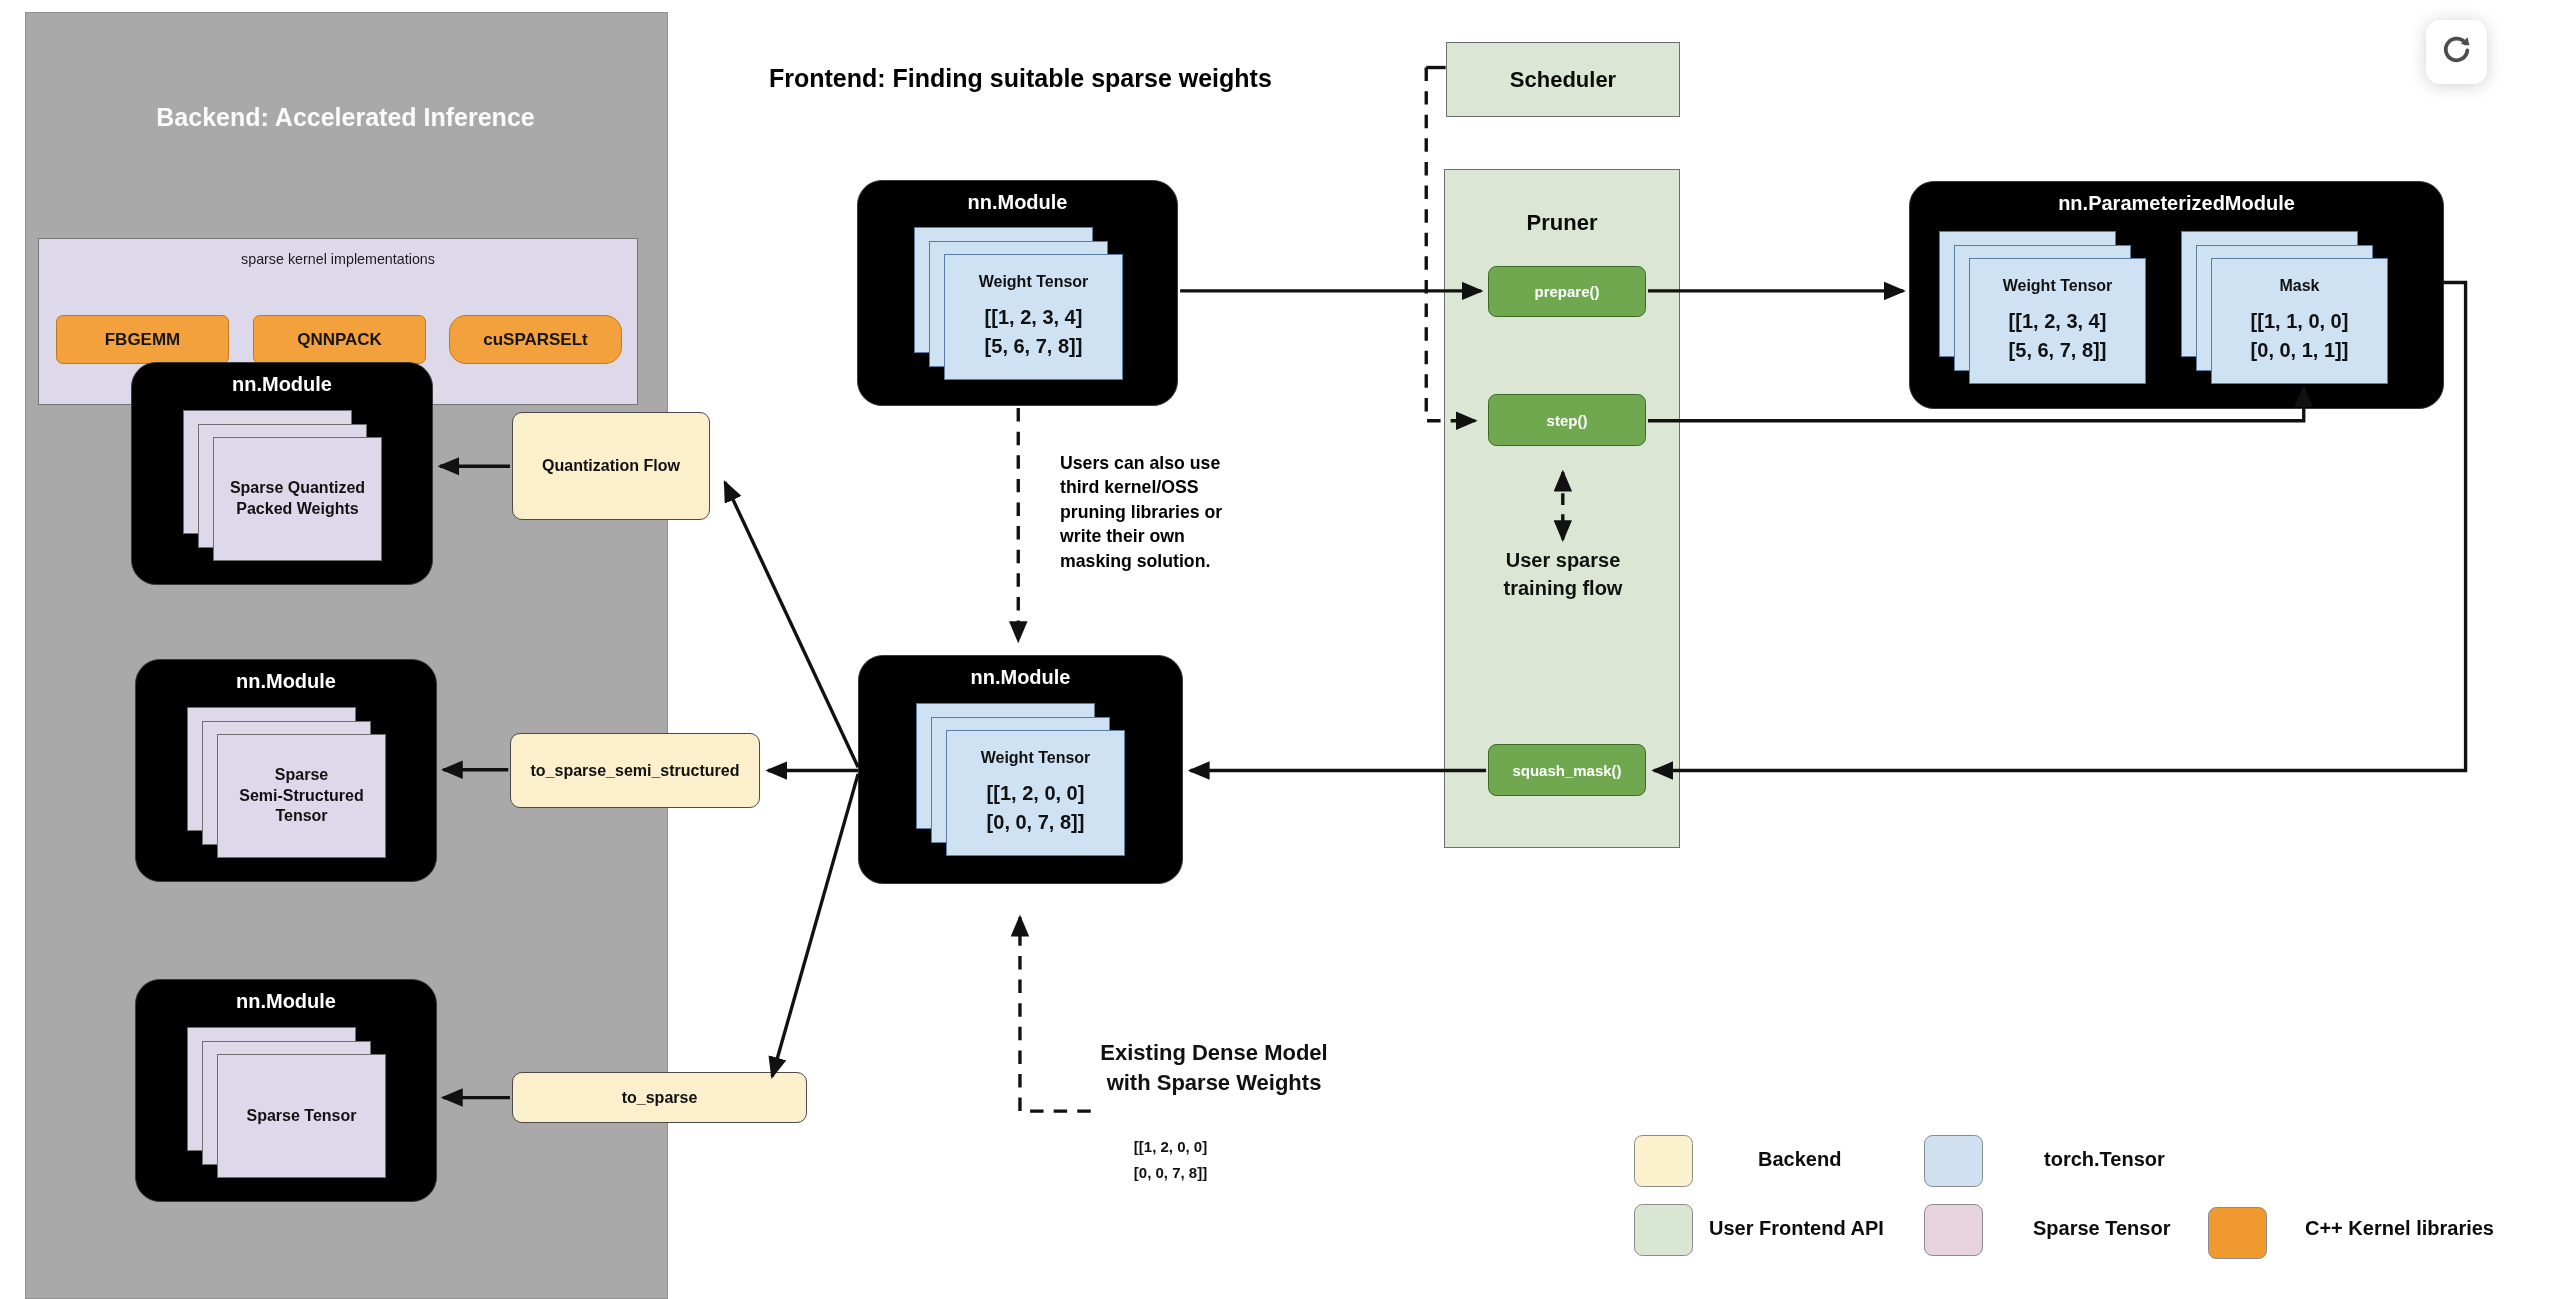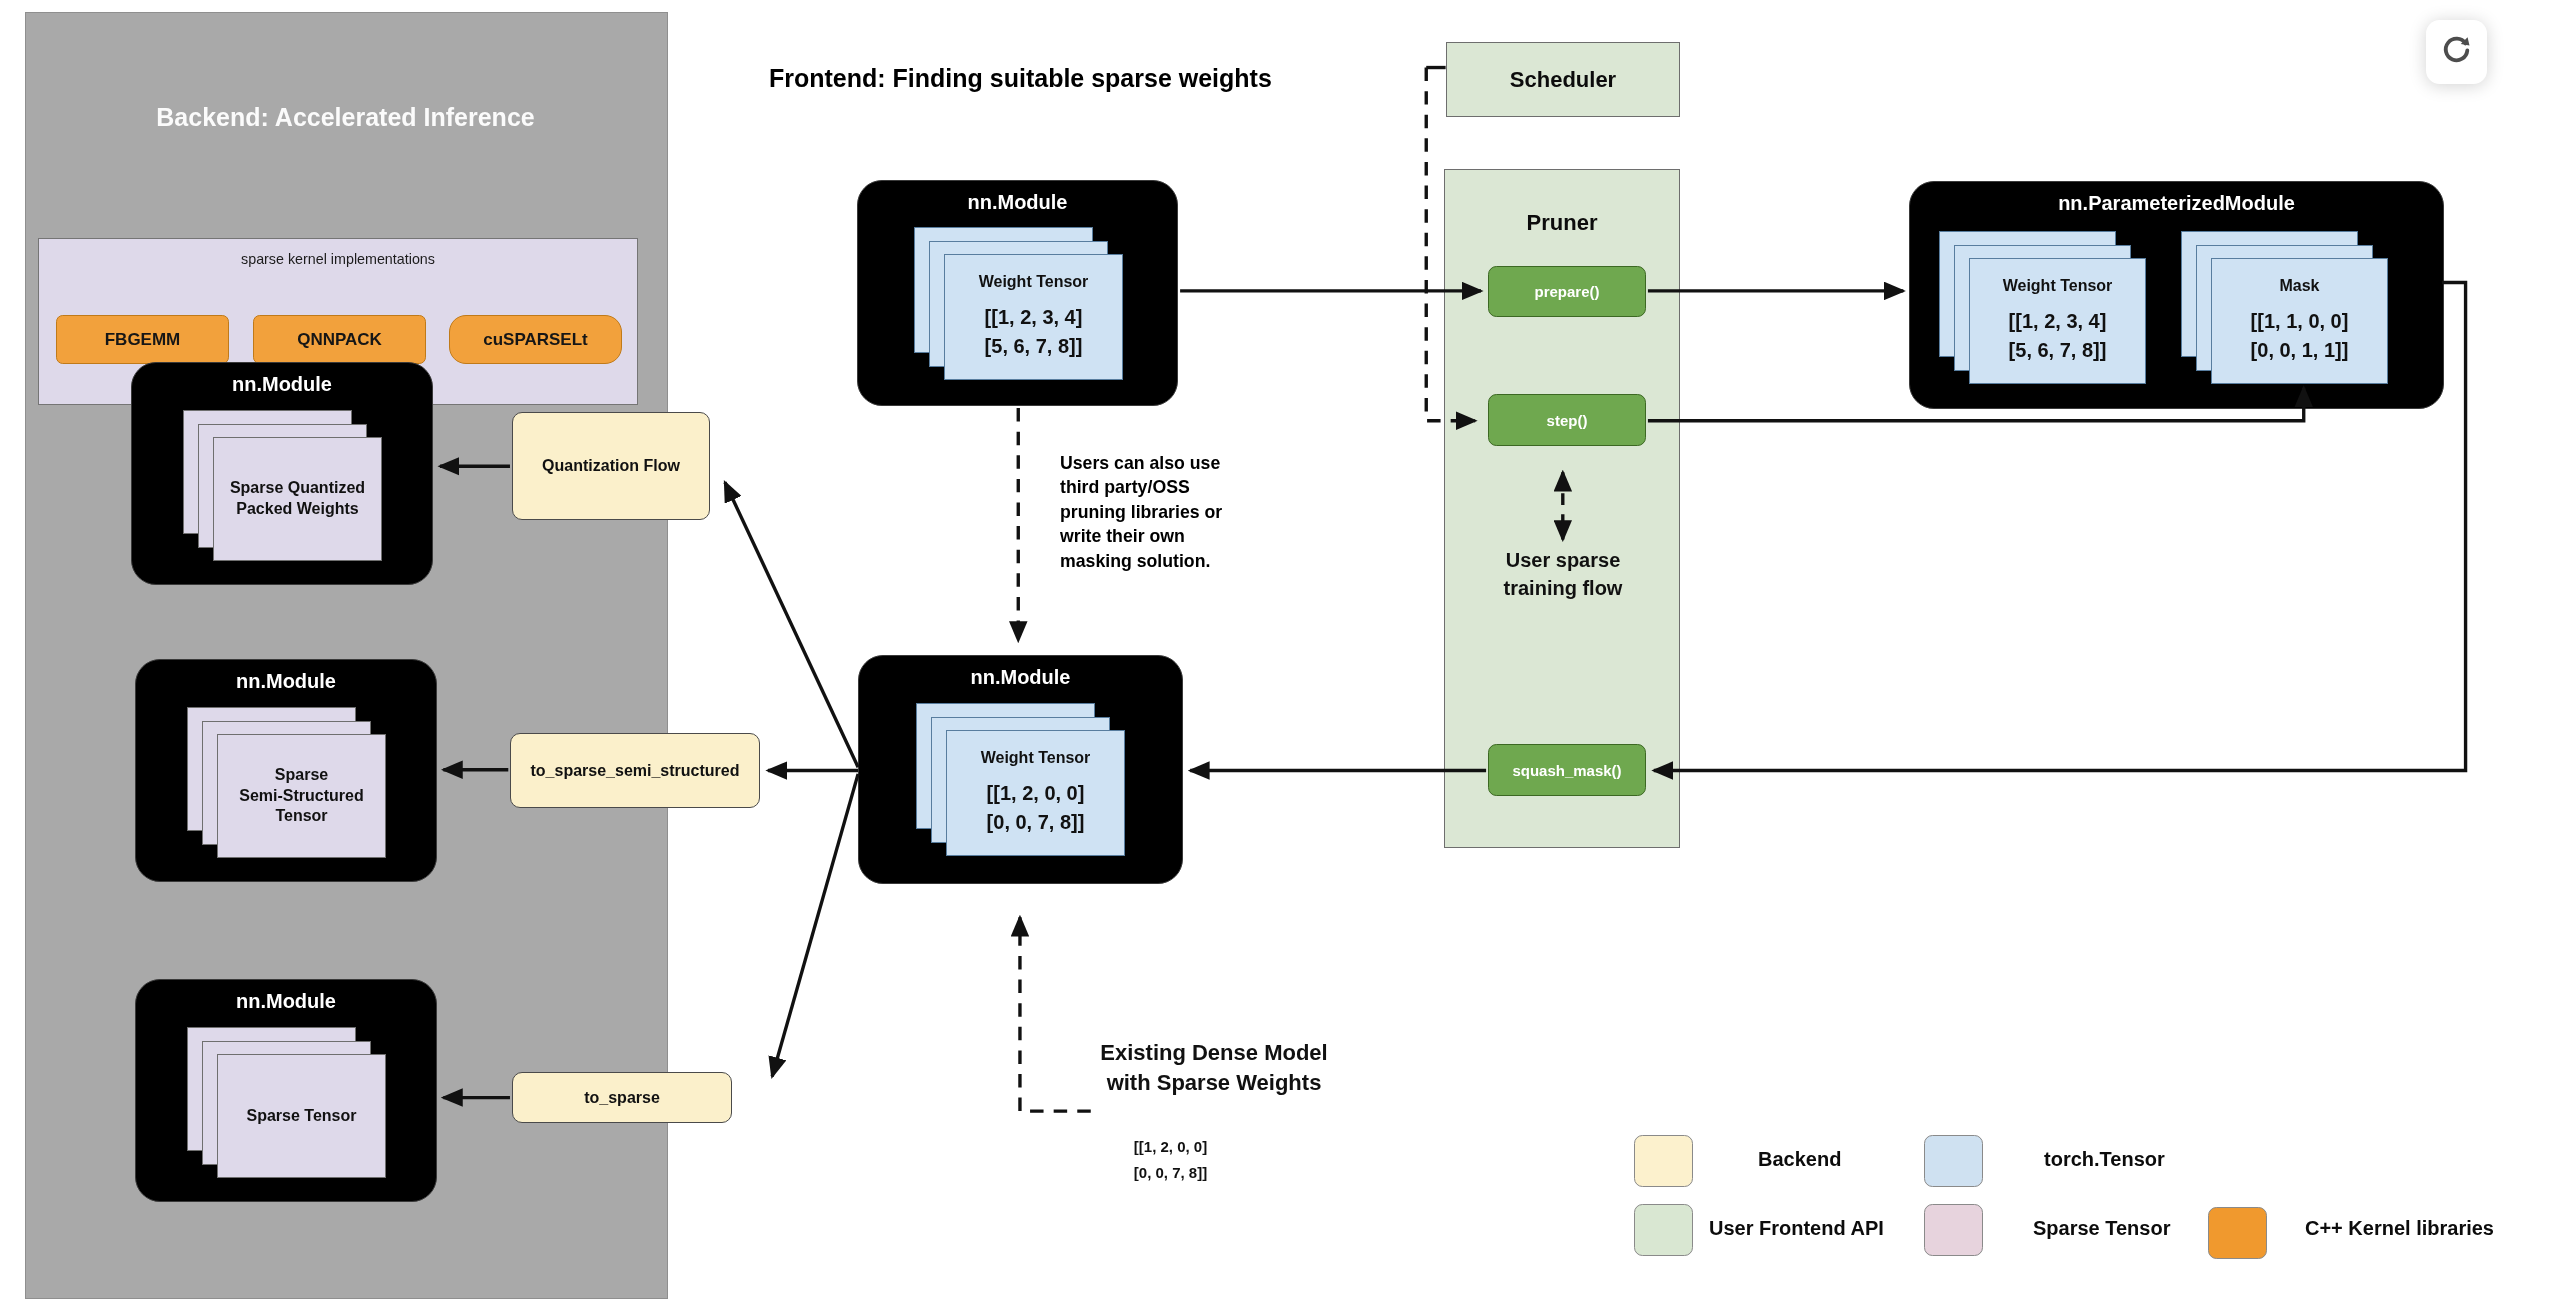--- a/index.html
+++ b/index.html
@@ -103,42 +103,42 @@
       <div class="card">
         <div class="card-lines">
           <div>Sparse Tensor</div>
         </div>
       </div>
     </div>
   </div>
 
   <div class="abs ybox" style="left:510px;top:733px;width:250px;height:75px;">to_sparse_semi_structured</div>
   <div class="abs ybox" style="left:512px;top:412px;width:198px;height:108px;">Quantization Flow</div>
-  <div class="abs ybox" style="left:512px;top:1072px;width:220px;height:51px;">to_sparse</div>
+  <div class="abs ybox" style="left:512px;top:1072px;width:295px;height:51px;">to_sparse</div>
 
   <div class="abs frontend-title">Frontend: Finding suitable sparse weights</div>
 
   <div class="abs module" style="left:857px;top:180px;width:321px;height:226px;">
     <div class="module-title">nn.Module</div>
     <div class="stack blu" style="left:56px;top:46px;width:209px;height:153px;">
       <div class="card"></div>
       <div class="card"></div>
       <div class="card">
         <div class="card-title">Weight Tensor</div>
         <div class="matrix">
           <div>[[1, 2, 3, 4]</div>
           <div>[5, 6, 7, 8]]</div>
         </div>
       </div>
     </div>
   </div>
 
   <div class="abs note">
     <div>Users can also use</div>
-    <div>third party/OSS</div>
+    <div>third kernel/OSS</div>
     <div>pruning libraries or</div>
     <div>write their own</div>
     <div>masking solution.</div>
   </div>
 
   <div class="abs module" style="left:858px;top:655px;width:325px;height:229px;">
     <div class="module-title">nn.Module</div>
     <div class="stack blu" style="left:57px;top:47px;width:209px;height:153px;">
       <div class="card"></div>
       <div class="card"></div>

